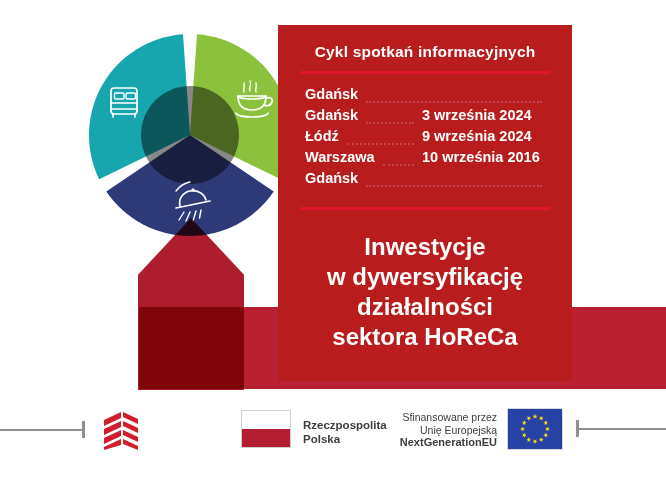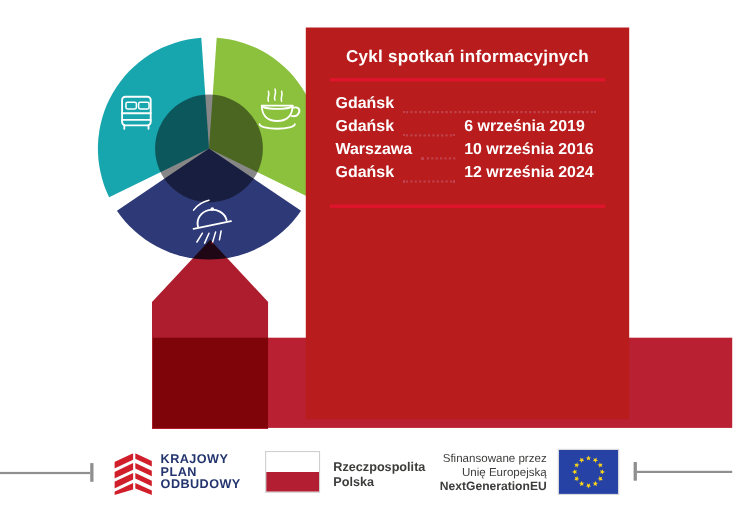--- a/index.html
+++ b/index.html
@@ -98,57 +98,62 @@
     <div class="rule"></div>
 
     <div class="schedule">
       <div class="srow">
         <span class="city">Gdańsk</span>
         <span class="leader"></span>
       </div>
       <div class="srow">
         <span class="city">Gdańsk</span>
         <span class="leader"></span>
-        <span class="date">6 września 2019</span>
+        <span class="date">3 września 2024</span>
+      </div>
+      <div class="srow">
+        <span class="city">Łódź</span>
+        <span class="leader"></span>
+        <span class="date">9 września 2024</span>
       </div>
       <div class="srow">
         <span class="city">Warszawa</span>
         <span class="leader"></span>
         <span class="date">10 września 2016</span>
       </div>
       <div class="srow">
         <span class="city">Gdańsk</span>
         <span class="leader"></span>
-        <span class="date">12 września 2024</span>
       </div>
     </div>
 
     <div class="rule2"></div>
 
+    <div class="panel-title">
+      <div>Inwestycje</div>
+      <div>w dywersyfikację</div>
+      <div>działalności</div>
+      <div>sektora HoReCa</div>
+    </div>
   </div>
 
   <div class="rule-left"></div>
   <div class="tick-left"></div>
 
   <div class="kpo-logo">
     <svg width="36" height="38" viewBox="0 0 36 38" fill="#d01f2b">
       <polygon points="0,8 17,0 17,6 0,14"></polygon>
       <polygon points="0,17 17,9 17,15 0,23"></polygon>
       <polygon points="0,26 17,18 17,24 0,32"></polygon>
       <polygon points="0,35 17,27 17,33 0,38"></polygon>
       <polygon points="19,0 34,7 34,12 19,5"></polygon>
       <polygon points="19,9 34,16 34,21 19,14"></polygon>
       <polygon points="19,18 34,25 34,30 19,23"></polygon>
       <polygon points="19,27 34,34 34,38 19,32"></polygon>
     </svg>
-  </div>
-  <div class="kpo-text">
-    <div>KRAJOWY</div>
-    <div>PLAN</div>
-    <div>ODBUDOWY</div>
   </div>
 
   <div class="flag-pl"></div>
   <div class="pl-text">
     <div>Rzeczpospolita</div>
     <div>Polska</div>
   </div>
 
   <div class="eu-text">
     <div>Sfinansowane przez</div>

